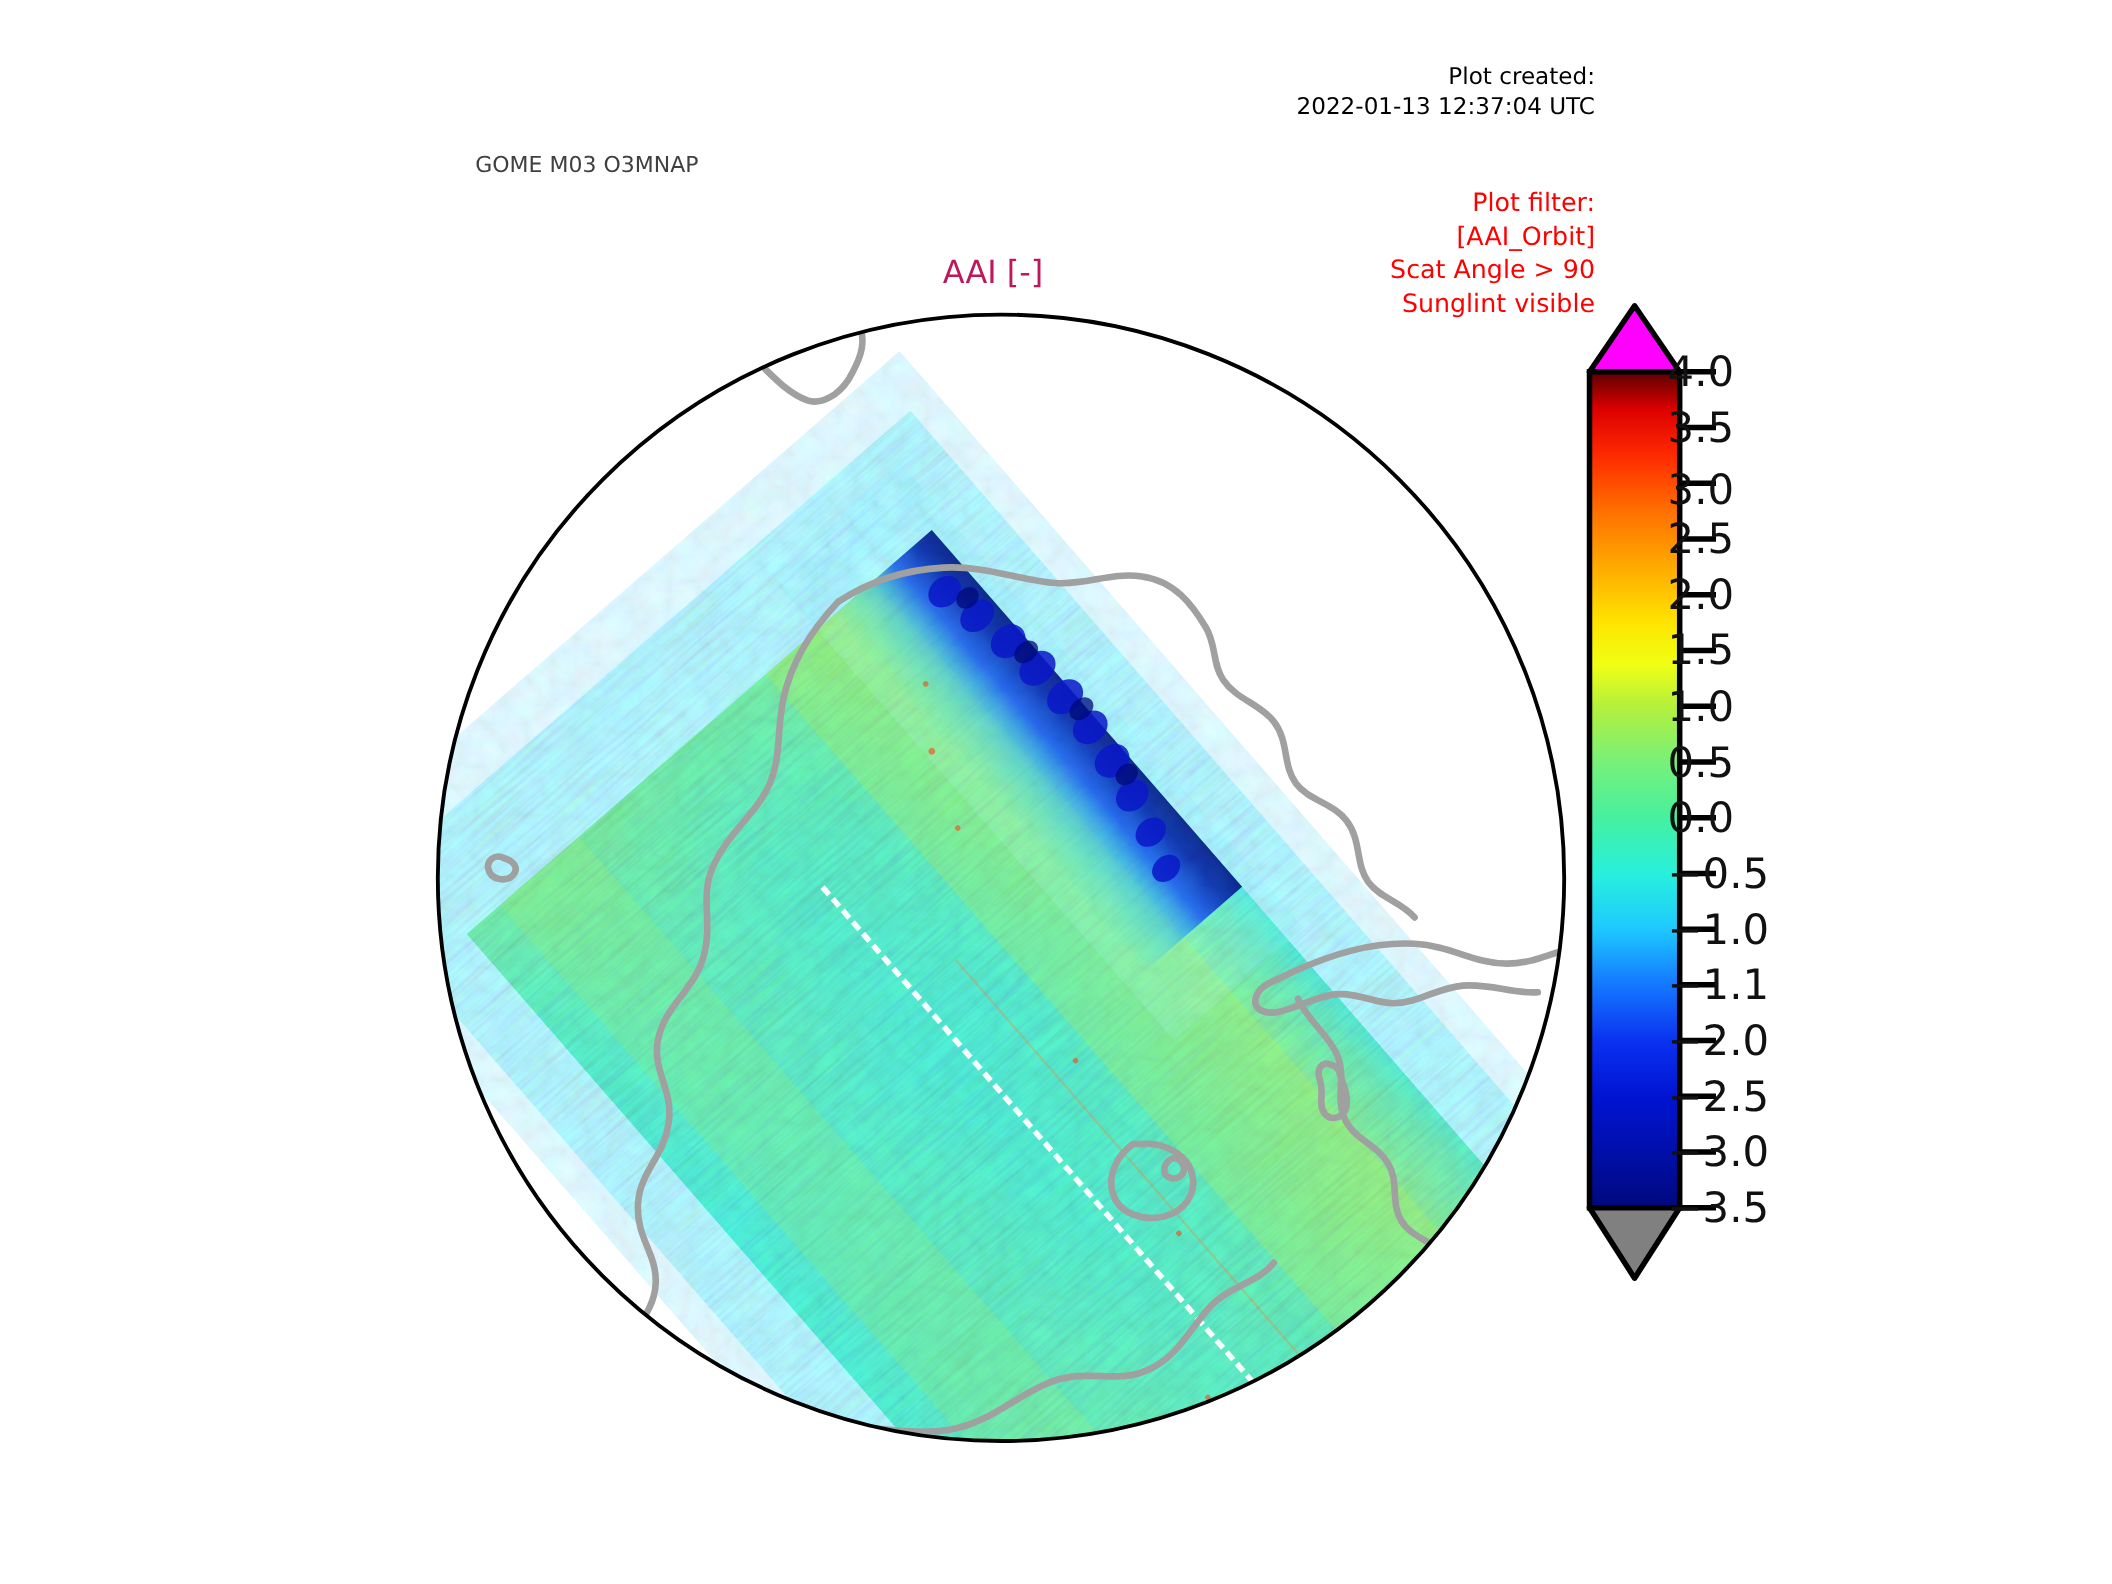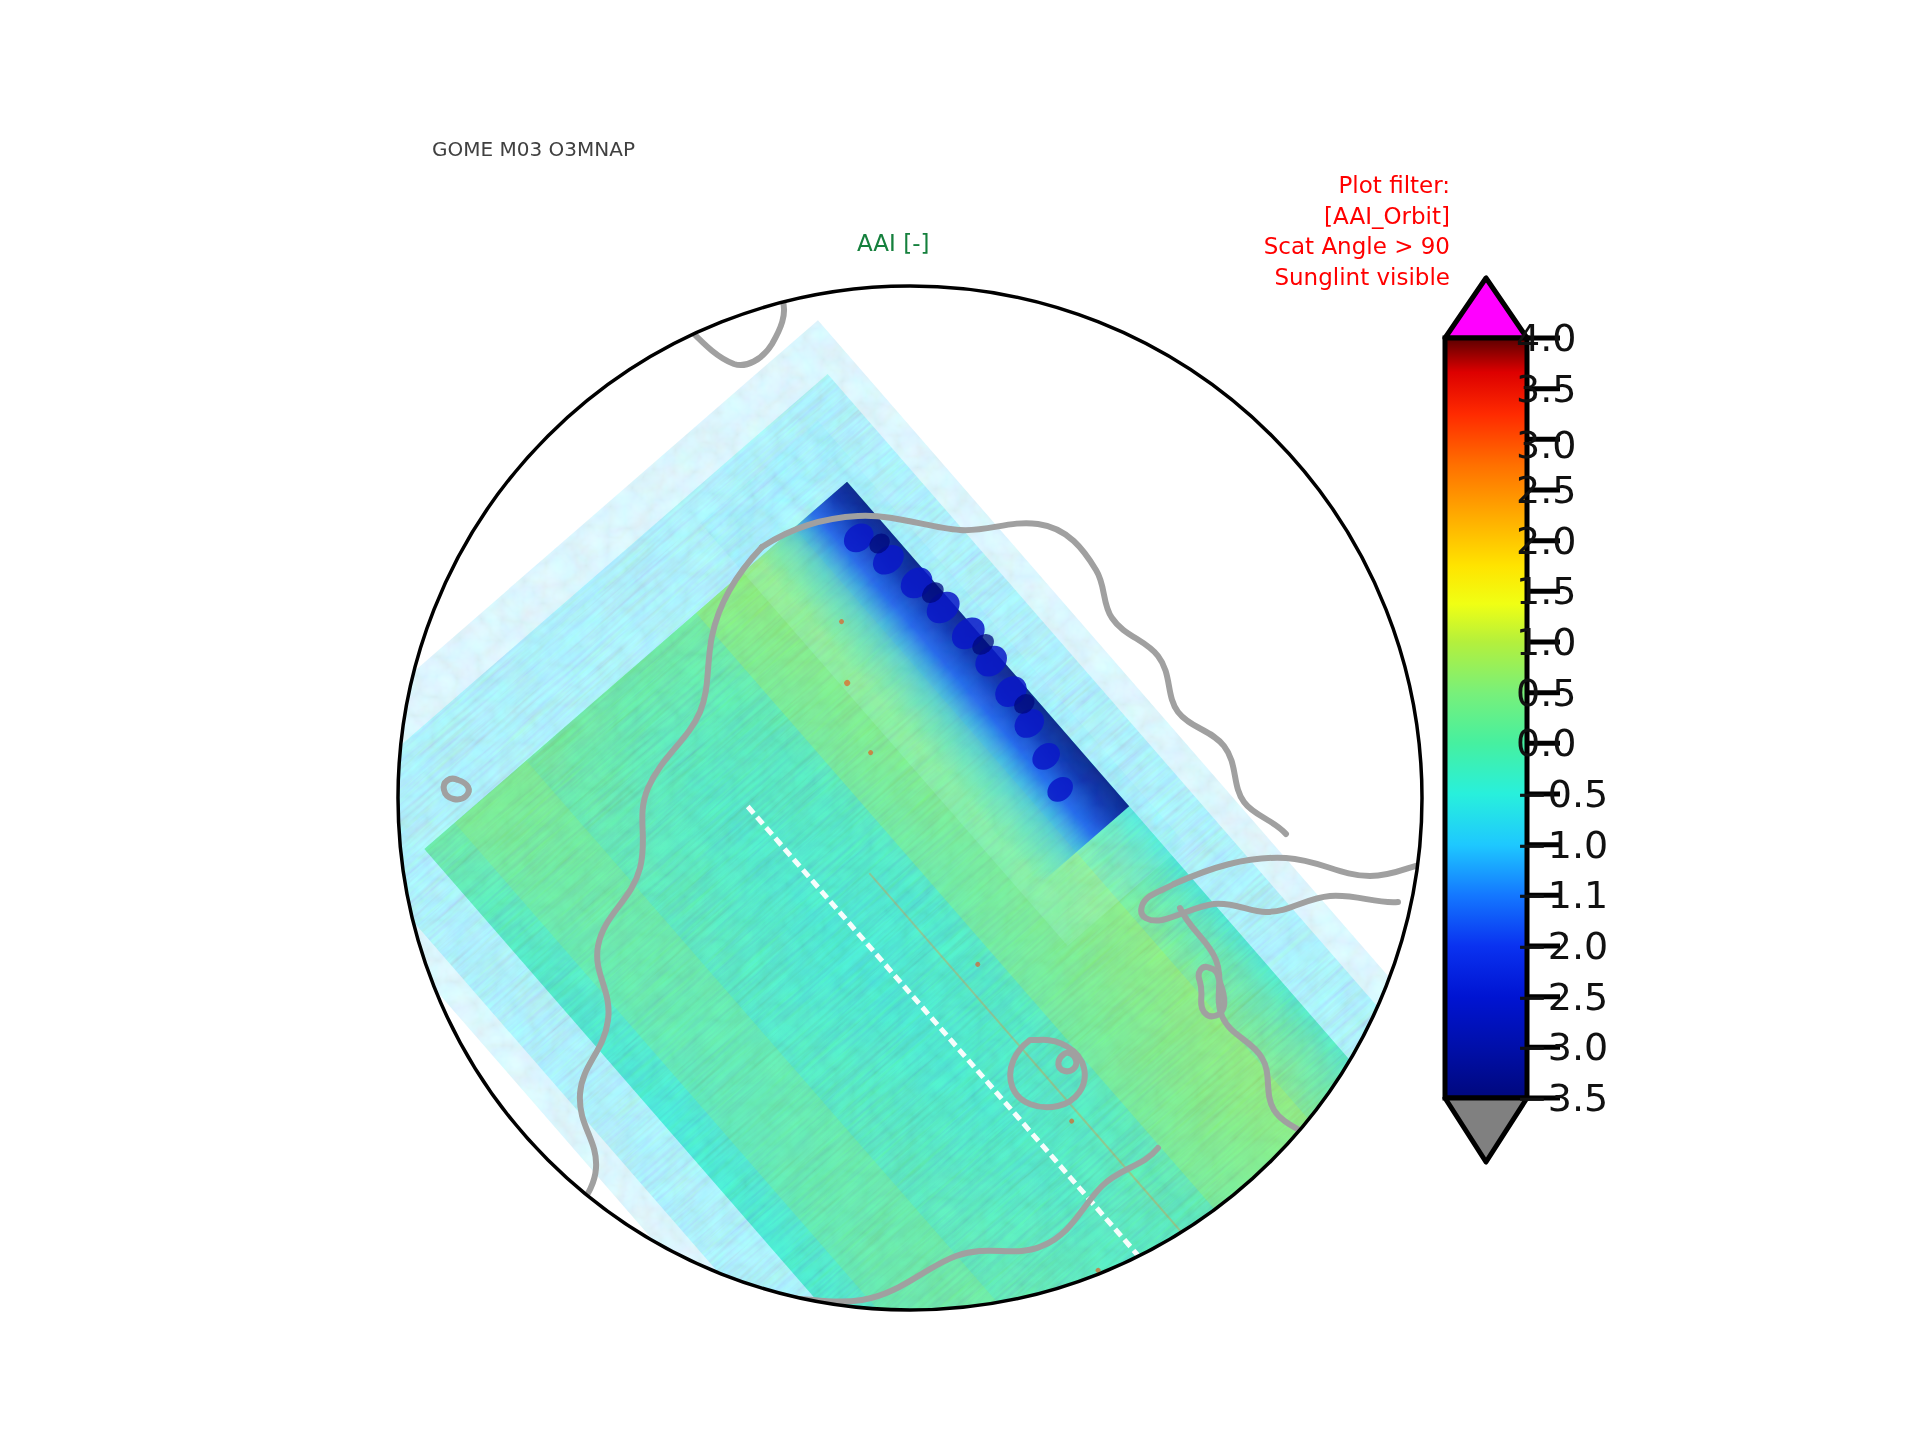--- a/index.html
+++ b/index.html
@@ -58,22 +58,22 @@
     left: 413px;
     top: 184px;
     font-size: 31px;
     color: #000000;
     white-space: nowrap;
   }
   .hdr-quantity {
     position: absolute;
     left: 857px;
     top: 230px;
-    font-size: 23px;
-    color: #15803d;
+    font-size: 29px;
+    color: #be185d;
     white-space: nowrap;
   }
 
   .hdr-filter {
     position: absolute;
     left: 1160px;
     top: 170px;
     width: 290px;
     text-align: right;
     font-size: 23px;
@@ -117,20 +117,24 @@
     white-space: nowrap;
     transform: translateY(-50%);
   }
 </style>
 </head>
 <body>
 
 <div class="plot-root">
 
 
+  <div class="hdr-created">
+    <div>Plot created:</div>
+    <div>2022-01-13 12:37:04 UTC</div>
+  </div>
 
   <div class="hdr-dataset">GOME M03 O3MNAP</div>
 
 
   <div class="hdr-quantity">AAI [-]</div>
 
   <div class="hdr-filter">
     <div>Plot filter:</div>
     <div>[AAI_Orbit]</div>
     <div>Scat Angle &gt; 90</div>

